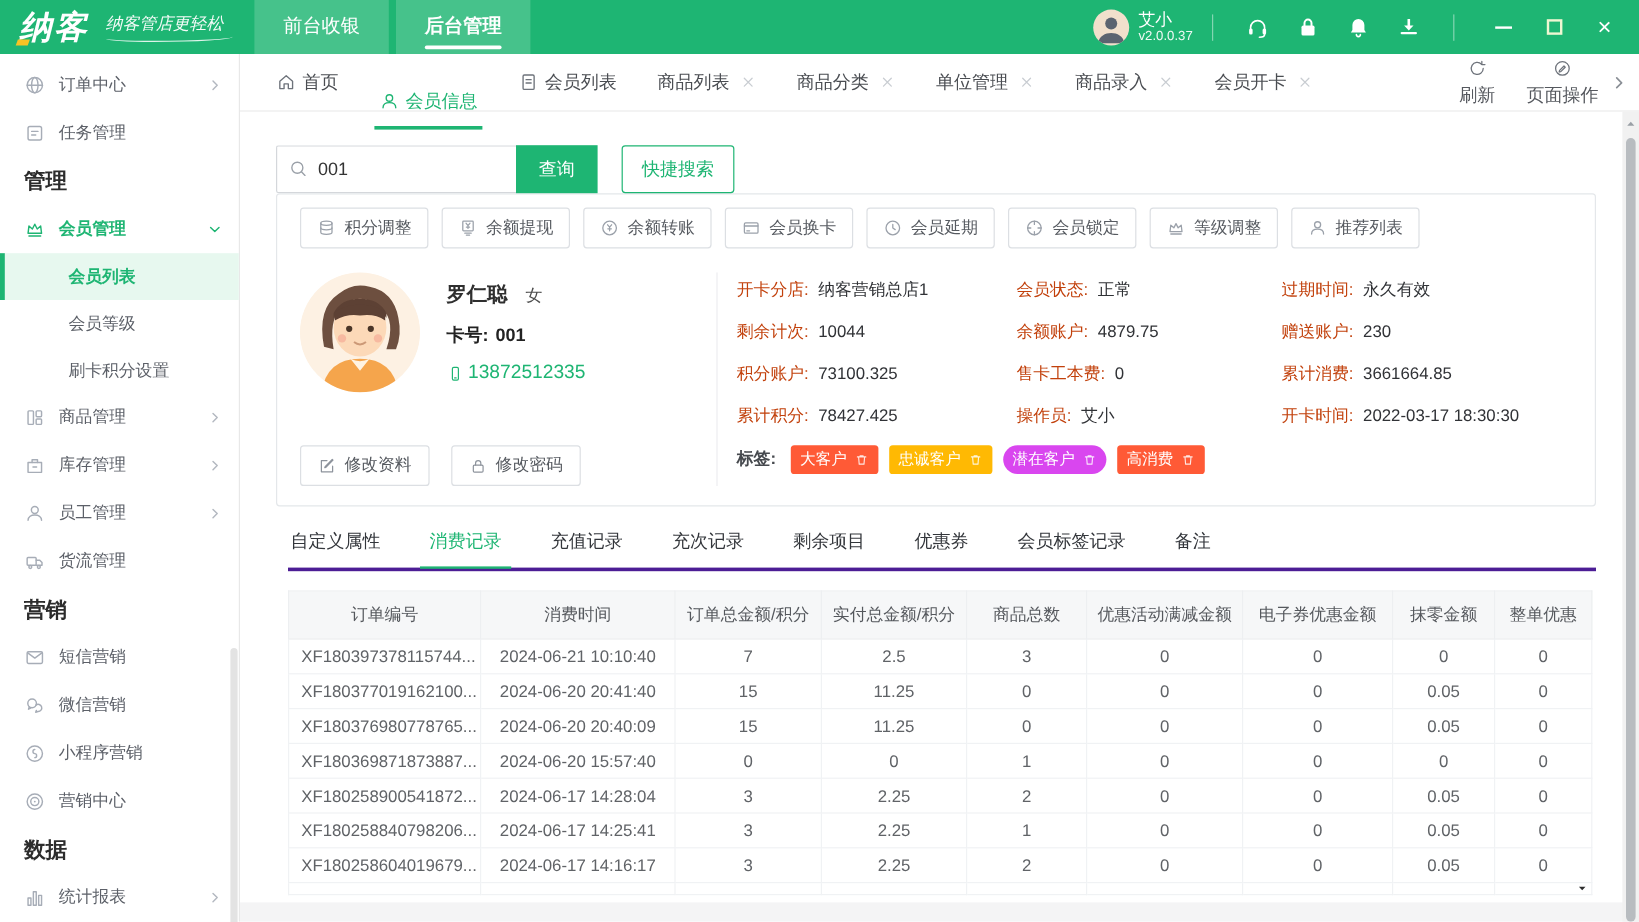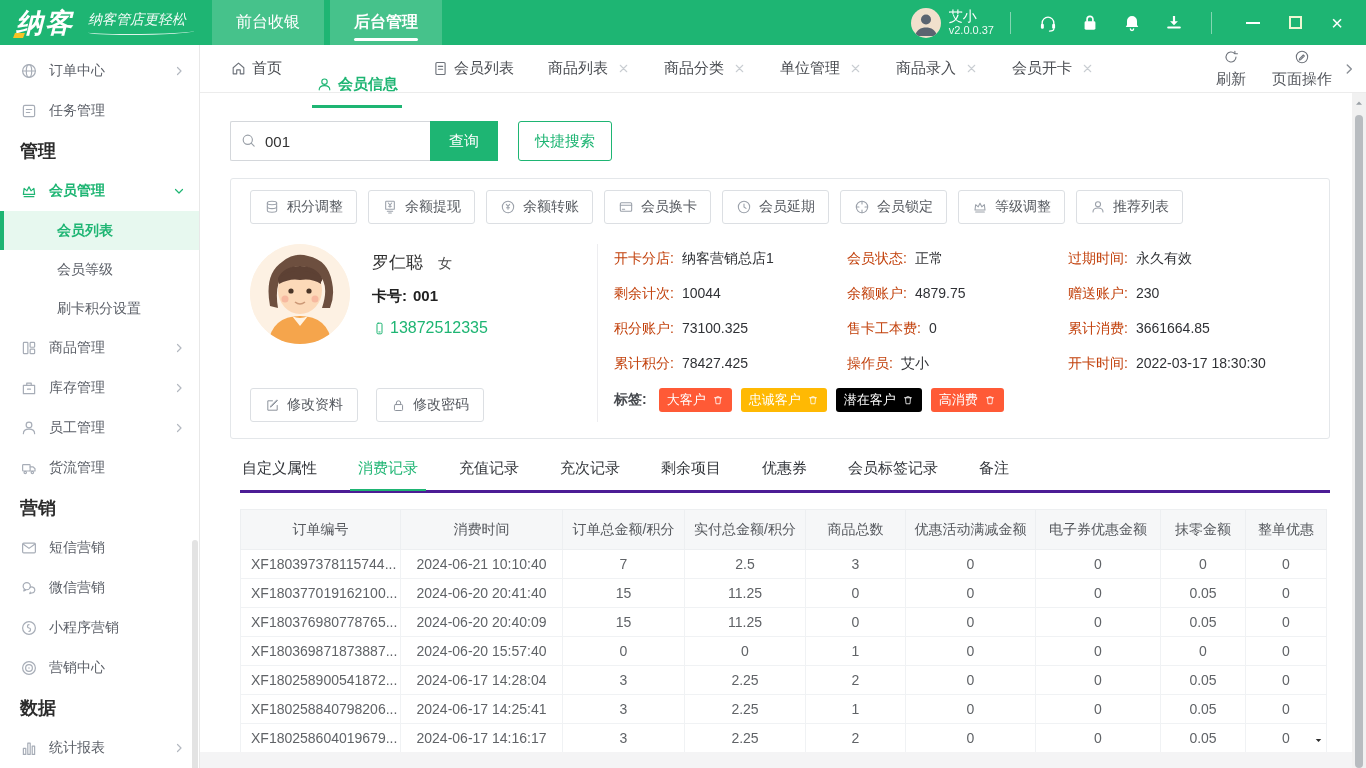--- a/index.html
+++ b/index.html
@@ -44,21 +44,21 @@
   .side-sub { height:39px; display:flex; align-items:center; padding-left:57px; font-size:14px; color:#5c6068; cursor:pointer; position:relative; }
   .side-sub.active { background:#e7f8ef; color:#1eb573; font-weight:bold; }
   .side-sub.active::before { content:""; position:absolute; left:0; top:0; bottom:0; width:4px; background:#1eb573; }
   .side-scroll { position:absolute; right:1px; top:495px; width:6px; height:273px; background:#e3e3e3; border-radius:3px; }
 
   
   .main { position:absolute; left:200px; top:45px; right:0; bottom:0; background:#fff; }
   .page-tabs { height:48px; border-bottom:1px solid #ececec; display:flex; align-items:center; padding-left:30px; font-size:15px; color:#4a4d52; }
   .ptab { display:flex; align-items:center; height:100%; margin-right:34px; cursor:pointer; position:relative; white-space:nowrap; }
   .ptab .ic-wrap { width:17px; height:17px; margin-right:5px; color:#6e737b; }
-  .ptab.active { color:#1eb573; font-weight:bold;margin-top:32px; }
+  .ptab.active { color:#1eb573; font-weight:normal;margin-top:32px; }
   .ptab.active .ic-wrap { color:#1eb573; }
   .ptab.active::after { content:""; position:absolute; left:-4px; right:-4px; bottom:0; height:3px; background:#1eb573; }
   .ptab .tab-x { width:13px; height:13px; margin-left:9px; color:#c9cdd2; }
   .ptab-actions { margin-left:auto; display:flex; align-items:center; margin-right:10px; color:#55585e; }
   .ptab-action { display:flex; align-items:center; gap:5px; margin-left:26px; cursor:pointer; font-size:15px;flex-direction:column; }
   .ptab-action .ic-wrap { width:16px; height:16px; color:#6e737b; }
   .ptab-chev { width:14px; height:14px; color:#8a8f96; margin-left:10px; cursor:pointer; }
 
   
   .page-scrollbar { position:absolute; right:0; top:48px; bottom:0; width:14px; background:#f1f1f1; z-index:10; }
@@ -71,32 +71,32 @@
   .input-group { display:flex; height:40px; }
   .search-box { position:relative; }
   .search-box input { width:200px; height:40px; border:1px solid #d4d7db; border-right:none; border-radius:2px 0 0 2px;
     padding:0 8px 0 34px; font-size:15px; color:#333; outline:none; font-family:inherit; }
   .search-box .ic-wrap { position:absolute; left:10px; top:11px; width:17px; height:17px; color:#9aa0a8; }
   .btn-query { width:68px; height:40px; background:#1eb573; color:#fff; font-size:15px; border:none; cursor:pointer; font-family:inherit; }
   .btn-quick { margin-left:20px; height:40px; padding:0 16px; background:#fff; border:1px solid #1eb573; color:#1eb573;
     font-size:15px; border-radius:3px; cursor:pointer; font-family:inherit; }
 
   
-  .member-panel { margin-top:17px; border:1px solid #e4e7ea; border-radius:3px; padding:11px 18px 16px 19px; }
+  .member-panel { border:1px solid #e4e7ea; border-radius:3px; padding:11px 18px 16px 19px; }
   .action-row { display:flex; gap:11px; }
   .act-btn { height:34px; display:flex; align-items:center; gap:7px; padding:0 13px; border:1px solid #dcdfe3; border-radius:3px;
     background:#fff; color:#565a60; font-size:14px; cursor:pointer; font-family:inherit; }
   .act-btn .ic-wrap { width:16px; height:16px; color:#9ba1aa; }
   .info-row { display:flex; margin-top:20px; }
   .left-block { width:347px; flex:none; }
   .left-top { display:flex; }
   .m-avatar { width:100px; height:100px; border-radius:50%; overflow:hidden; flex:none; background:#fdf3e7; }
   .m-basic { margin-left:22px; padding-top:7px; }
   .m-nameline { display:flex; align-items:baseline; }
-  .m-name { font-size:17px; font-weight:normal; color:#2f2f2f; }
+  .m-name { font-size:17px; font-weight:bold; color:#2f2f2f; }
   .m-gender { font-size:14px; color:#4c4c4c; margin-left:15px; }
   .m-cardline { margin-top:13px; font-size:15px; font-weight:bold; color:#222; }
   .m-card-label { margin-right:6px; }
   .m-phone { margin-top:13px; display:flex; align-items:center; color:#1eb573; font-size:16px; gap:3px; }
   .m-phone .ic-wrap { width:15px; height:15px; }
   .left-buttons { margin-top:44px; display:flex; gap:18px; }
   .edit-btn { height:34px; display:flex; align-items:center; gap:7px; padding:0 14px; border:1px solid #dcdfe3; border-radius:3px;
     background:#fff; color:#565a60; font-size:14px; cursor:pointer; font-family:inherit; }
   .edit-btn .ic-wrap { width:15px; height:15px; color:#8d939c; }
   .details-block { flex:1; border-left:1px solid #ededf0; padding:6px 0 0 16px; }
@@ -744,21 +744,21 @@
                 </span>
               </span>
             <span class="tag-chip" style="background-color: rgb(255, 185, 3);">
                 <span>忠诚客户</span>
                 <span class="ic-wrap">
                   <svg class="ic" viewBox="0 0 24 24">
                     <use href="#i-trash"></use>
                   </svg>
                 </span>
               </span>
-            <span class="tag-chip" style="background-color: #000000;">
+            <span class="tag-chip" style="background-color: #d946ef; border-radius: 12px;">
                 <span>潜在客户</span>
                 <span class="ic-wrap">
                   <svg class="ic" viewBox="0 0 24 24">
                     <use href="#i-trash"></use>
                   </svg>
                 </span>
               </span>
             <span class="tag-chip" style="background-color: rgb(255, 90, 54);">
                 <span>高消费</span>
                 <span class="ic-wrap">

